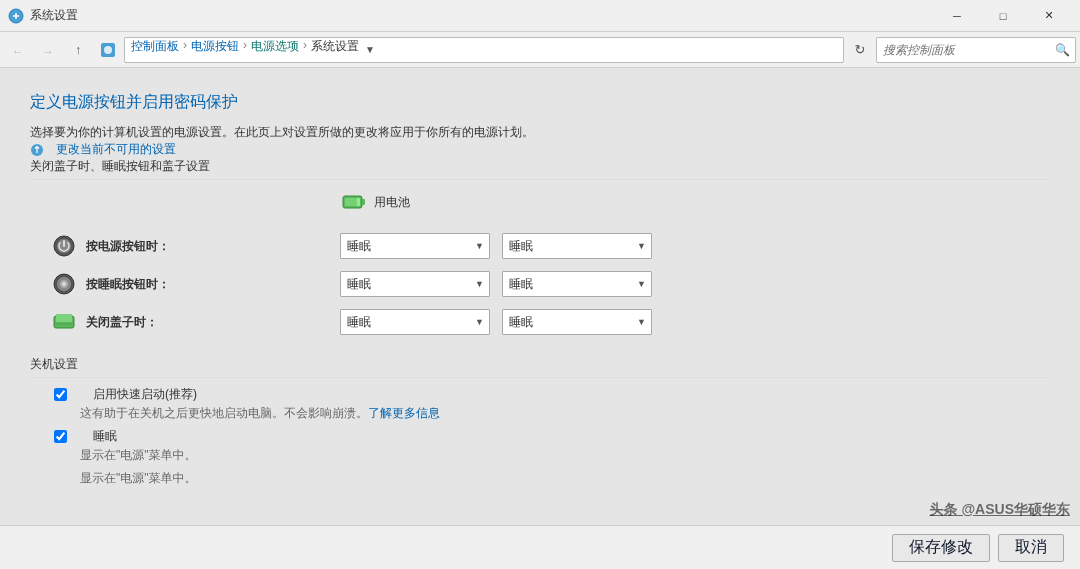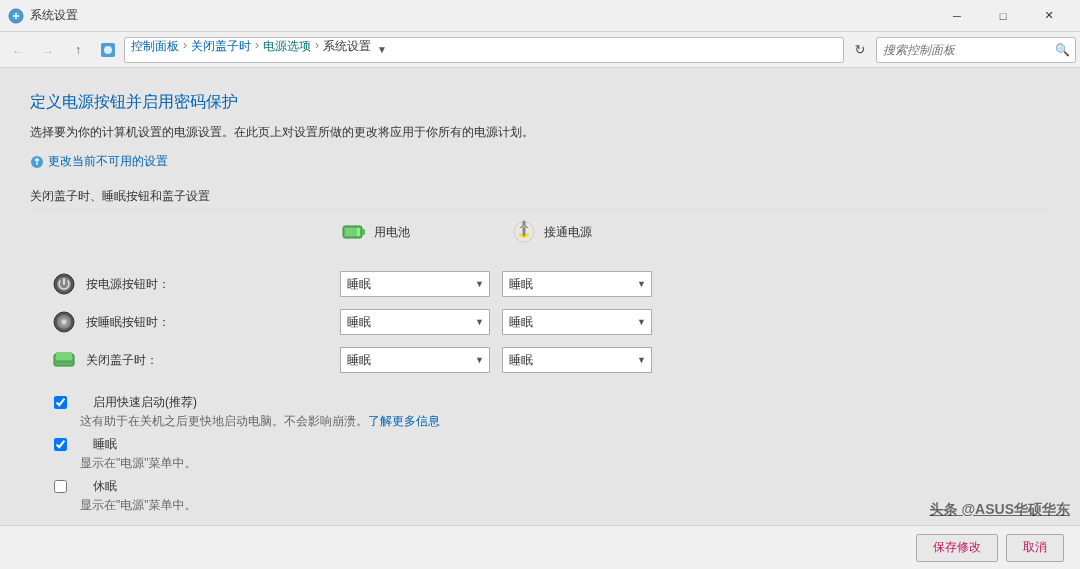--- a/index.html
+++ b/index.html
@@ -148,50 +148,49 @@
 
     .page-title {
       font-size: 16px;
       color: #0063b1;
       font-weight: normal;
       margin-bottom: 10px;
     }
     .page-desc {
       font-size: 12px;
       color: #333;
-      margin-bottom: 12px;
+      margin-bottom: 0;
       line-height: 1.5;
     }
     .settings-link {
       color: #0063b1;
       text-decoration: none;
       font-size: 12px;
       display: flex;
       align-items: center;
-      gap: 4px;
-      margin-bottom: 18px;
+      gap: 12px;
     }
 
     .section-title {
       font-size: 12px;
       color: #333;
       margin-bottom: 8px;
       padding-bottom: 4px;
       border-bottom: 1px solid #ddd;
     }
 
     .power-settings-table {
       width: 100%;
       margin-bottom: 20px;
     }
 
     .power-header-row {
       display: flex;
       align-items: center;
-      margin-bottom: 24px;
+      margin-bottom: 16px;
       padding-left: 310px;
     }
     .power-header-col {
       width: 170px;
       display: flex;
       align-items: center;
       gap: 6px;
       font-size: 12px;
       color: #333;
     }
@@ -200,20 +199,21 @@
       display: flex;
       align-items: center;
       margin-bottom: 10px;
     }
     .power-row-label {
       display: flex;
       align-items: center;
       gap: 8px;
       width: 310px;
       padding-left: 20px;
+      font-weight: bold;
     }
     .power-icon {
       width: 28px;
       height: 28px;
       display: flex;
       align-items: center;
       justify-content: center;
     }
     .power-icon svg { width: 24px; height: 24px; }
     .power-label { font-size: 12px; color: #333; }
@@ -293,26 +293,26 @@
       border-top: 1px solid #d0d0d0;
       display: flex;
       align-items: center;
       justify-content: flex-end;
       padding: 0 16px;
       gap: 8px;
     }
     .footer-btn {
       height: 28px;
       padding: 0 16px;
-      font-size: 12px;
+      font-size: 16px;
       border: 1px solid #aaa;
       background: #e8e8e8;
       cursor: pointer;
       border-radius: 2px;
-      color: #be185d;
+      color: #0f172a;
     }
 
     
     .watermark {
       position: fixed;
       bottom: 50px;
       right: 10px;
       font-size: 14px;
       color: rgba(0,0,0,0.55);
       font-weight: bold;
@@ -347,21 +347,21 @@
   <div class="nav-btn">
     <svg width="16" height="16" viewBox="0 0 16 16">
       <rect x="1" y="1" width="14" height="14" rx="2" fill="#4a9fd4"></rect>
       <circle cx="8" cy="8" r="4" fill="#fff" opacity="0.8"></circle>
     </svg>
   </div>
 
   <div class="breadcrumb-bar">
     <span style="cursor:pointer;color:#0063b1;">控制面板</span>
     <span class="breadcrumb-sep">›</span>
-    <span style="cursor:pointer;color:#0063b1;">关闭盖子时</span>
+    <span style="cursor:pointer;color:#0063b1;">电源按钮</span>
     <span class="breadcrumb-sep">›</span>
     <span style="cursor:pointer;color:#0f766e;">电源选项</span>
     <span class="breadcrumb-sep">›</span>
     <span>系统设置</span>
     <button class="breadcrumb-dropdown">▼</button>
   </div>
 
   <button class="refresh-btn">↻</button>
 
   <div class="search-icon-wrap">
@@ -389,30 +389,20 @@
     <div class="power-header-row">
       <div class="power-header-col">
 
         <svg width="28" height="28" viewBox="0 0 28 28">
           <rect x="3" y="8" width="19" height="12" rx="2" fill="#5cb85c" stroke="#3a8a3a" stroke-width="1"></rect>
           <rect x="22" y="11" width="3" height="6" rx="1" fill="#5cb85c"></rect>
           <rect x="5" y="10" width="15" height="8" rx="1" fill="#90ee90"></rect>
           <rect x="5" y="10" width="12" height="8" rx="1" fill="#3a8a3a" opacity="0.3"></rect>
         </svg>
         <span>用电池</span>
-      </div>
-      <div class="power-header-col">
-
-        <svg width="28" height="28" viewBox="0 0 28 28">
-          <ellipse cx="14" cy="14" rx="10" ry="10" fill="#e8e8e0" stroke="#ccc" stroke-width="1"></ellipse>
-          <path d="M14 4 L14 18" stroke="#888" stroke-width="3" stroke-linecap="round"></path>
-          <path d="M10 10 L14 6 L18 10" fill="#aaa" stroke="#888" stroke-width="1"></path>
-          <path d="M10 16 Q14 22 18 16" stroke="#ffd700" stroke-width="2" fill="none" stroke-linecap="round"></path>
-        </svg>
-        <span>接通电源</span>
       </div>
     </div>
 
     <div class="power-row">
       <div class="power-row-label">
         <div class="power-icon">
           <svg viewBox="0 0 24 24" fill="none">
             <circle cx="12" cy="12" r="10" fill="#555" stroke="#333" stroke-width="1"></circle>
             <circle cx="12" cy="12" r="7" fill="#888"></circle>
             <path d="M12 7 L12 12" stroke="#ddd" stroke-width="2" stroke-linecap="round"></path>
@@ -493,37 +483,34 @@
           <option>睡眠</option>
           <option>不采取任何操作</option>
           <option>休眠</option>
           <option>关机</option>
         </select>
       </div>
     </div>
   </div>
 
   <div class="shutdown-section">
+    <div class="shutdown-title">关机设置</div>
 
     <div class="checkbox-row">
       <input type="checkbox" id="cb1" checked="" style="">
       <label class="checkbox-label" for="cb1">启用快速启动(推荐)</label>
     </div>
     <div class="checkbox-desc">这有助于在关机之后更快地启动电脑。不会影响崩溃。<a href="#" style="color:#0063b1;text-decoration:none;">了解更多信息</a></div>
 
     <div class="checkbox-row">
       <input type="checkbox" id="cb2" checked="" style="">
       <label class="checkbox-label" for="cb2">睡眠</label>
     </div>
     <div class="checkbox-desc">显示在"电源"菜单中。</div>
 
-    <div class="checkbox-row">
-      <input type="checkbox" id="cb3" style="">
-      <label class="checkbox-label" for="cb3">休眠</label>
-    </div>
     <div class="checkbox-desc">显示在"电源"菜单中。</div>
 
   </div>
 </div>
 
 <div class="footer">
   <button class="footer-btn">保存修改</button>
   <button class="footer-btn">取消</button>
 </div>
 

